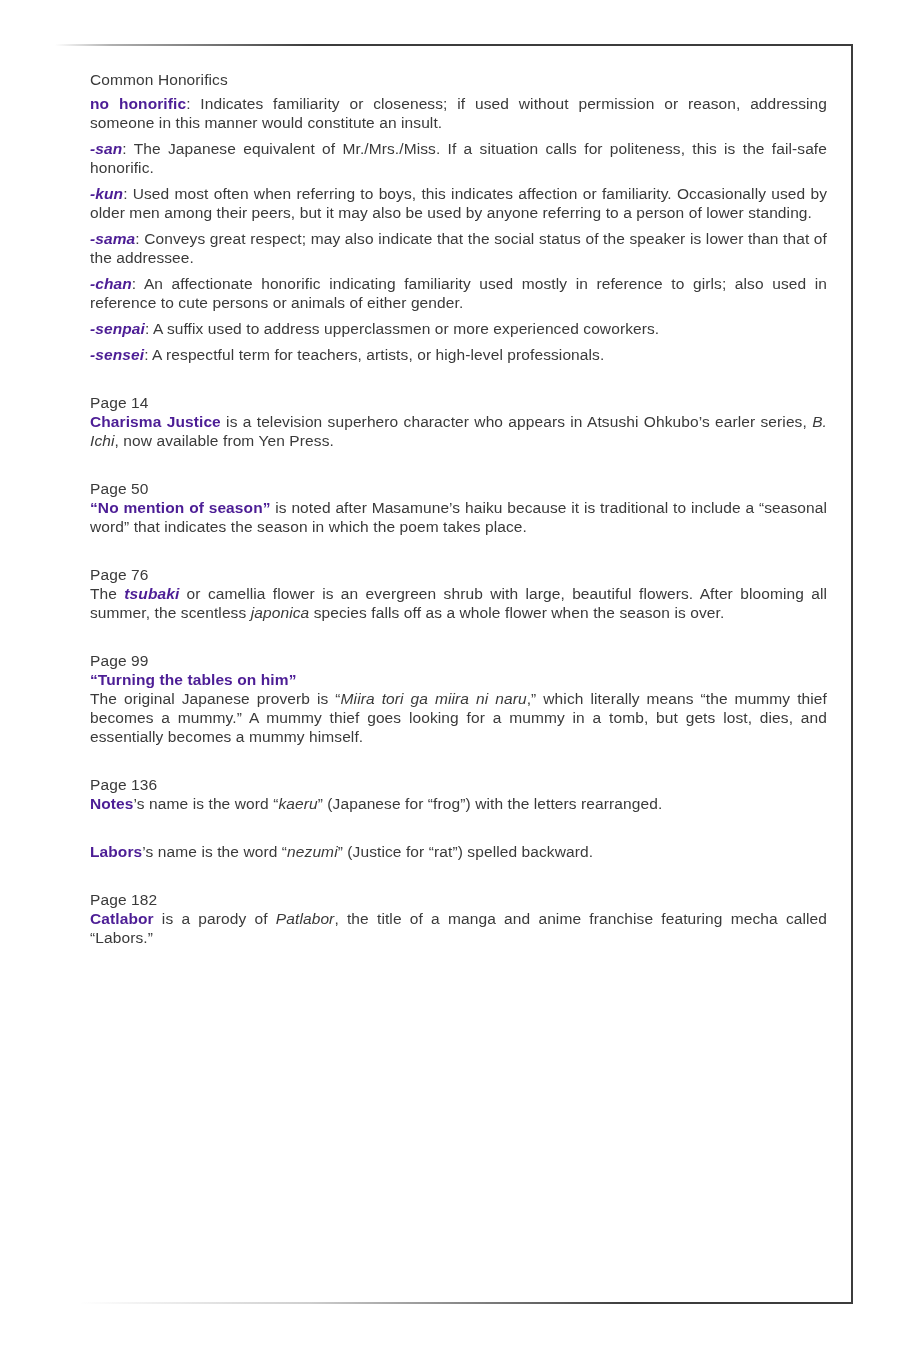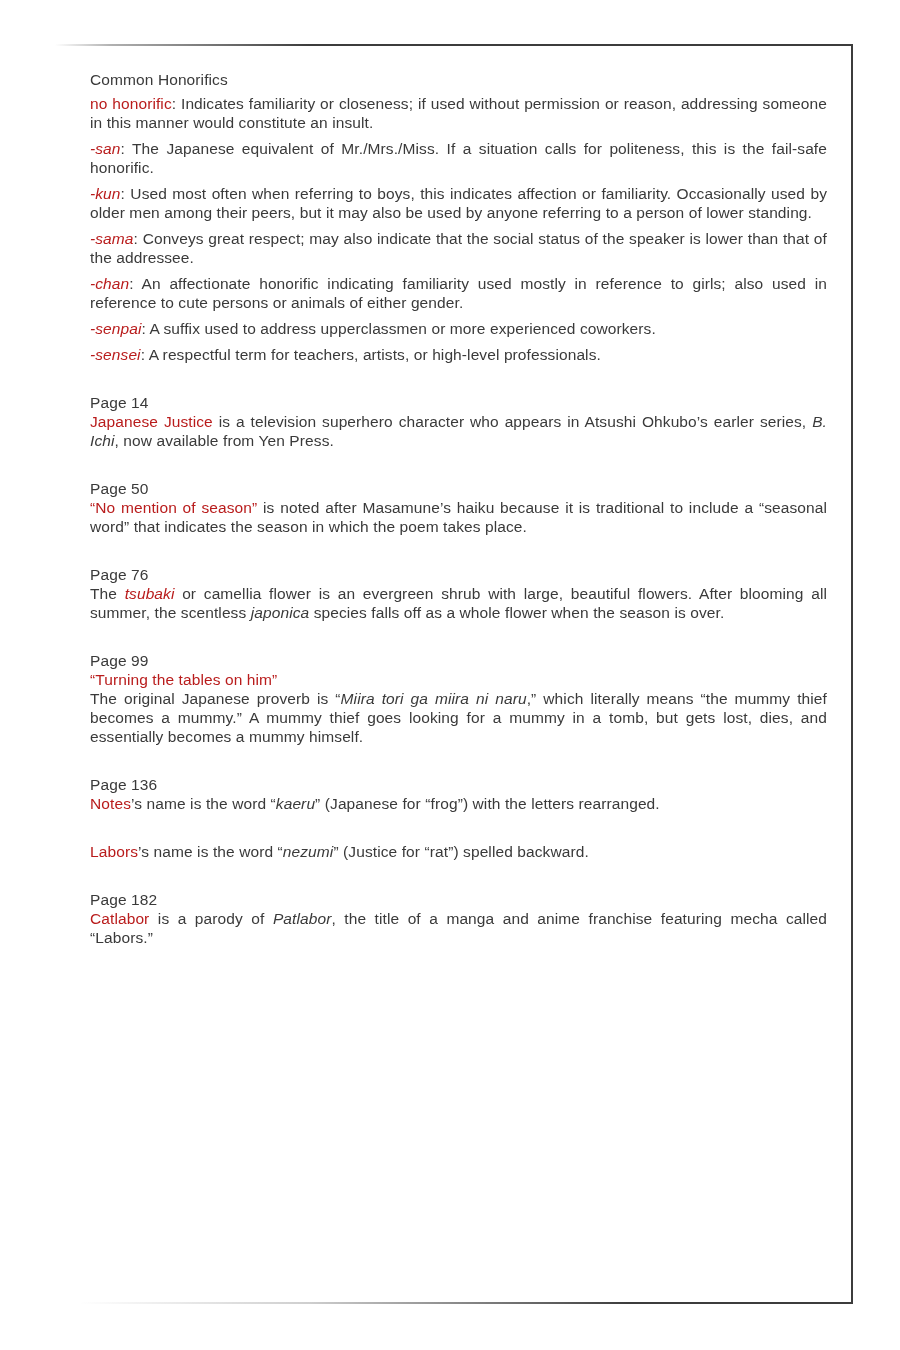--- a/index.html
+++ b/index.html
@@ -70,21 +70,21 @@
     text-align: justify;
   }
   .notes { margin-top: 19px; }
   .note { margin-top: 29px; }
   .note .note-label { }
   .note .note-label:empty { display: none; }
   .note p {
     margin: 0;
     text-align: justify;
   }
-  .seg-b { font-weight: normal; color: #b91c1c; }
+  .seg-b { font-weight: bold; color: #4c1d95; }
   .seg-i { font-style: italic; }
 </style>
 </head>
 <body>
 
 <div class="page-frame"></div>
 
 <div class="content">
 
 
@@ -97,21 +97,21 @@
     <p class="honorific"><span class="seg-b seg-i">-sama</span><span>: Conveys great respect; may also indicate that the social status of the speaker is lower than that of the addressee.</span></p>
     <p class="honorific"><span class="seg-b seg-i">-chan</span><span>: An affectionate honorific indicating familiarity used mostly in reference to girls; also used in reference to cute persons or animals of either gender.</span></p>
     <p class="honorific"><span class="seg-b seg-i">-senpai</span><span>: A suffix used to address upperclassmen or more experienced coworkers.</span></p>
     <p class="honorific"><span class="seg-b seg-i">-sensei</span><span>: A respectful term for teachers, artists, or high-level professionals.</span></p>
   </div>
 
   <div class="notes">
 
     <div class="note">
       <div class="note-label">Page 14</div>
-      <p><span class="seg-b">Japanese Justice</span><span> is a television superhero character who appears in Atsushi Ohkubo’s earler series, </span><span class="seg-i">B. Ichi</span><span>, now available from Yen Press.</span></p>
+      <p><span class="seg-b">Charisma Justice</span><span> is a television superhero character who appears in Atsushi Ohkubo’s earler series, </span><span class="seg-i">B. Ichi</span><span>, now available from Yen Press.</span></p>
     </div>
 
     <div class="note">
       <div class="note-label">Page 50</div>
       <p><span class="seg-b">“No mention of season”</span><span> is noted after Masamune’s haiku because it is traditional to include a “seasonal word” that indicates the season in which the poem takes place.</span></p>
     </div>
 
     <div class="note">
       <div class="note-label">Page 76</div>
       <p><span>The </span><span class="seg-b seg-i">tsubaki</span><span> or camellia flower is an evergreen shrub with large, beautiful flowers. After blooming all summer, the scentless </span><span class="seg-i">japonica</span><span> species falls off as a whole flower when the season is over.</span></p>

